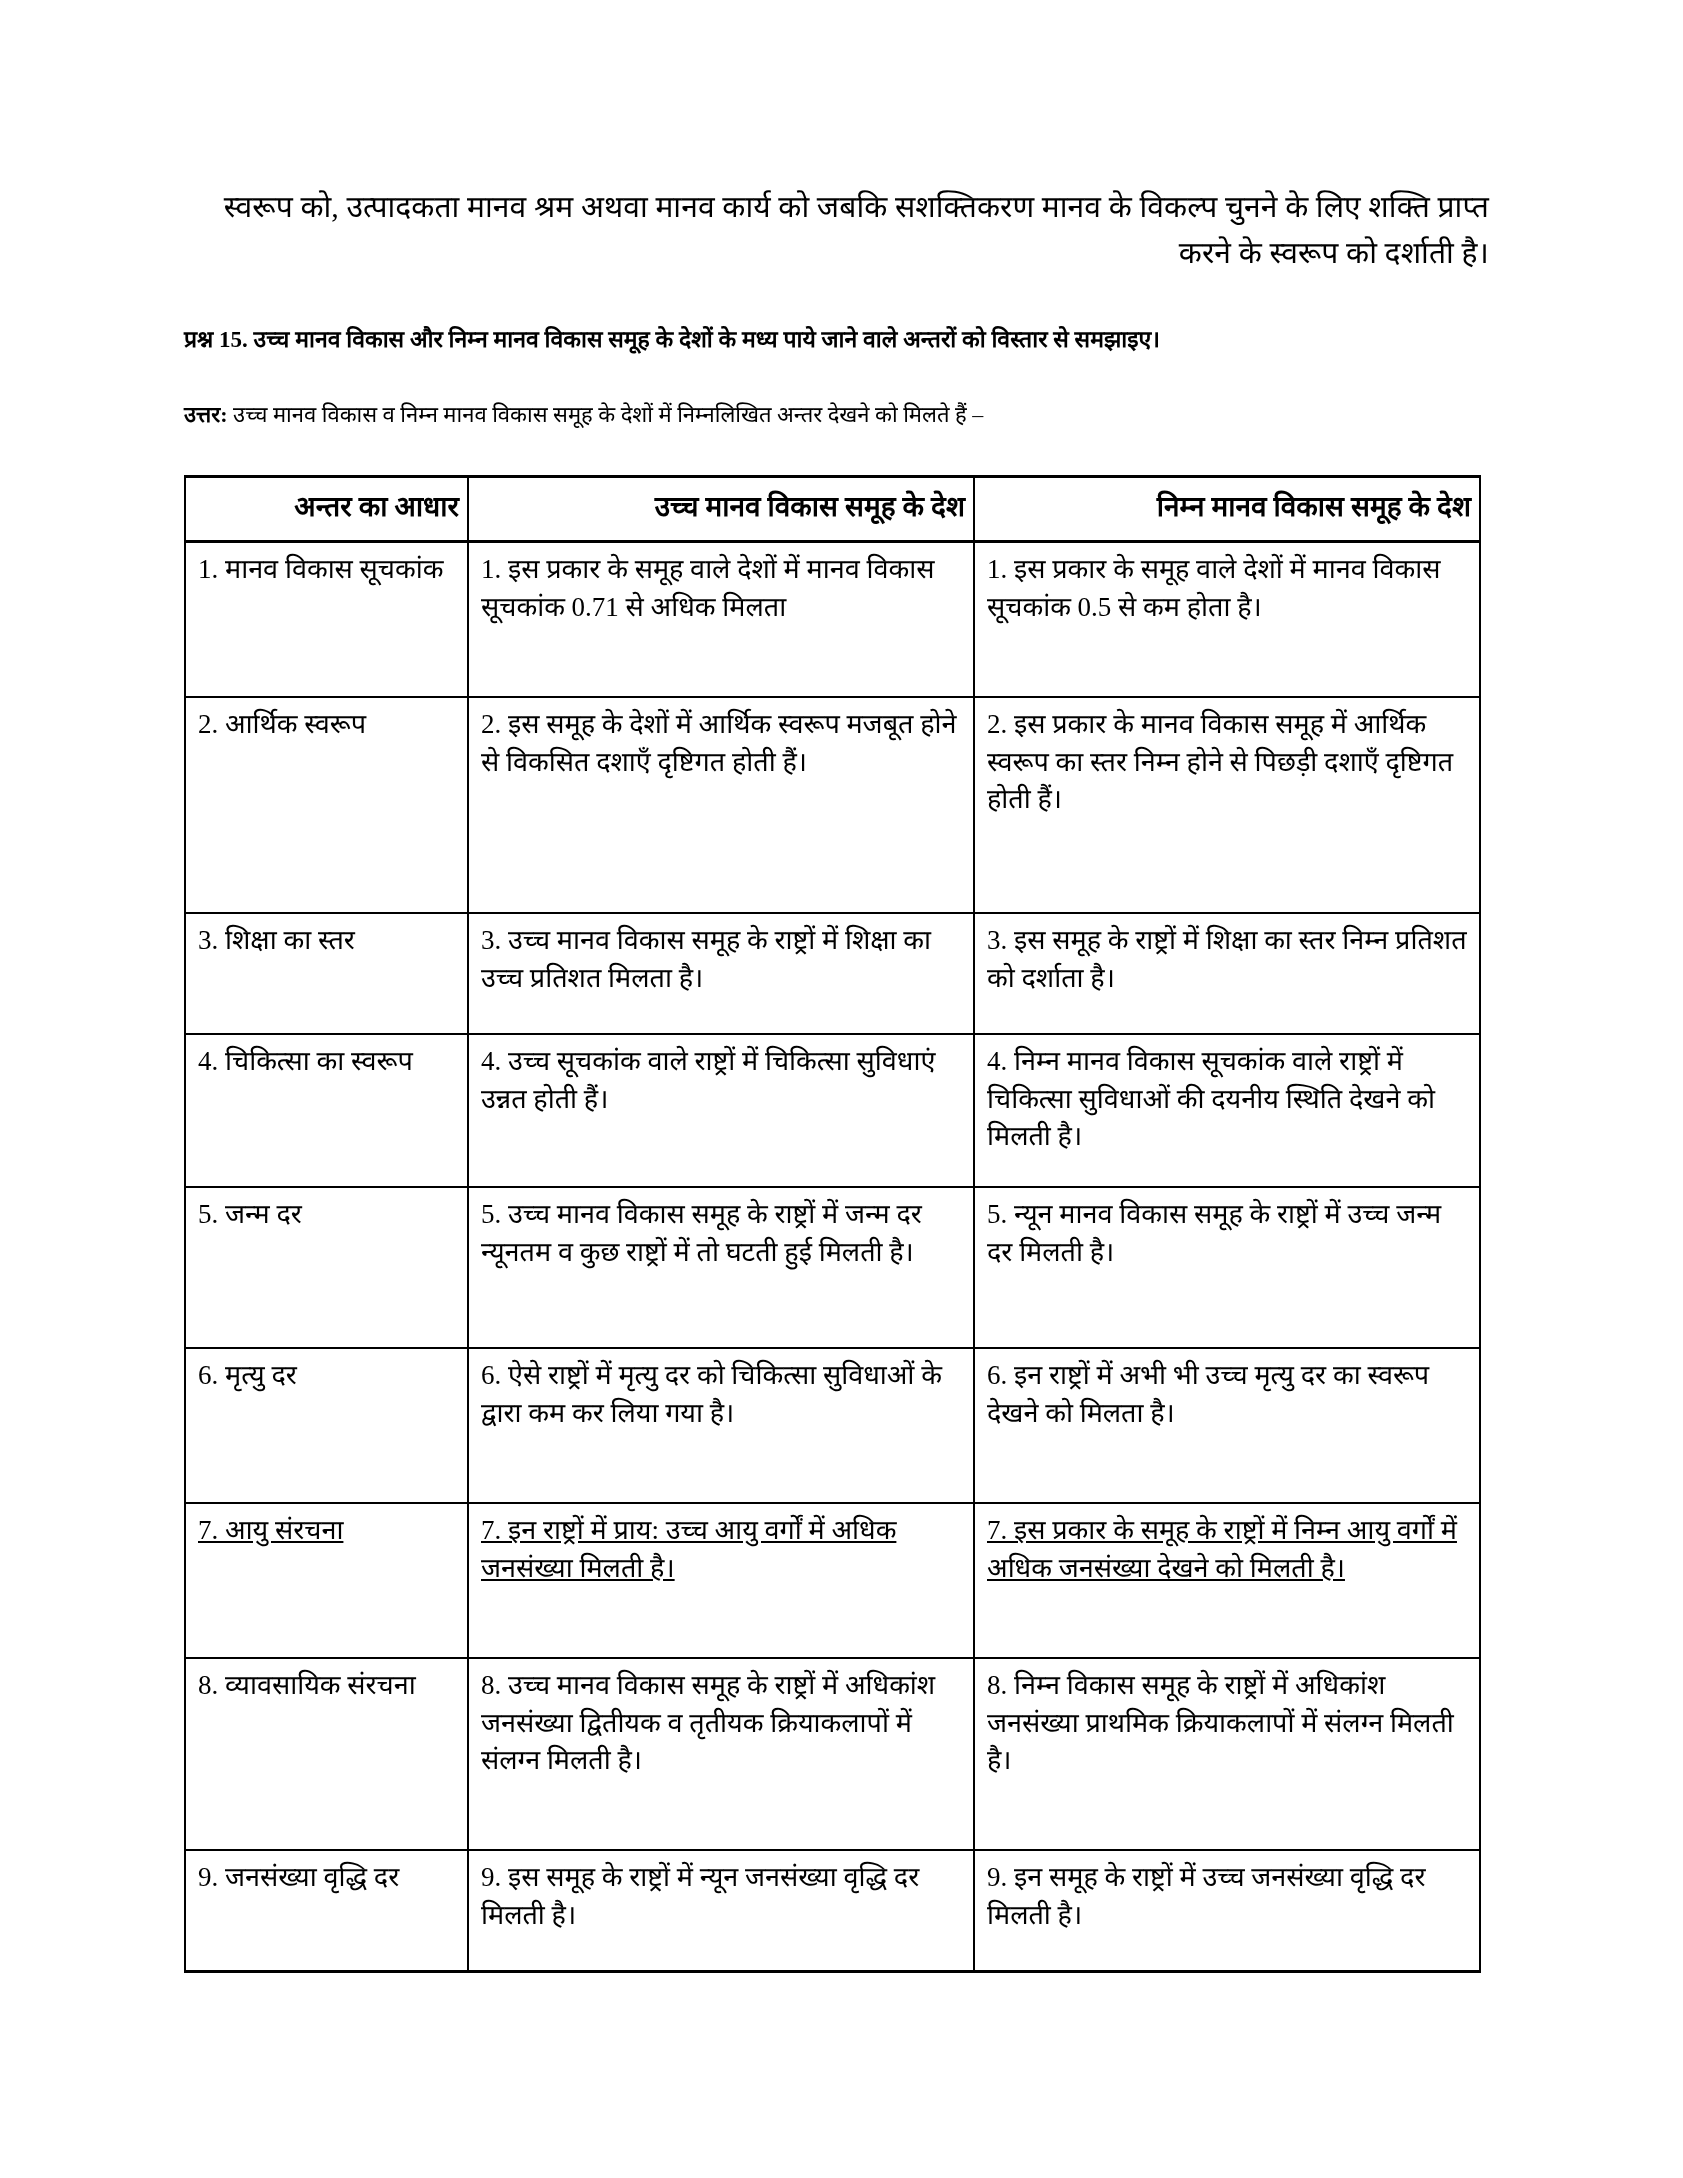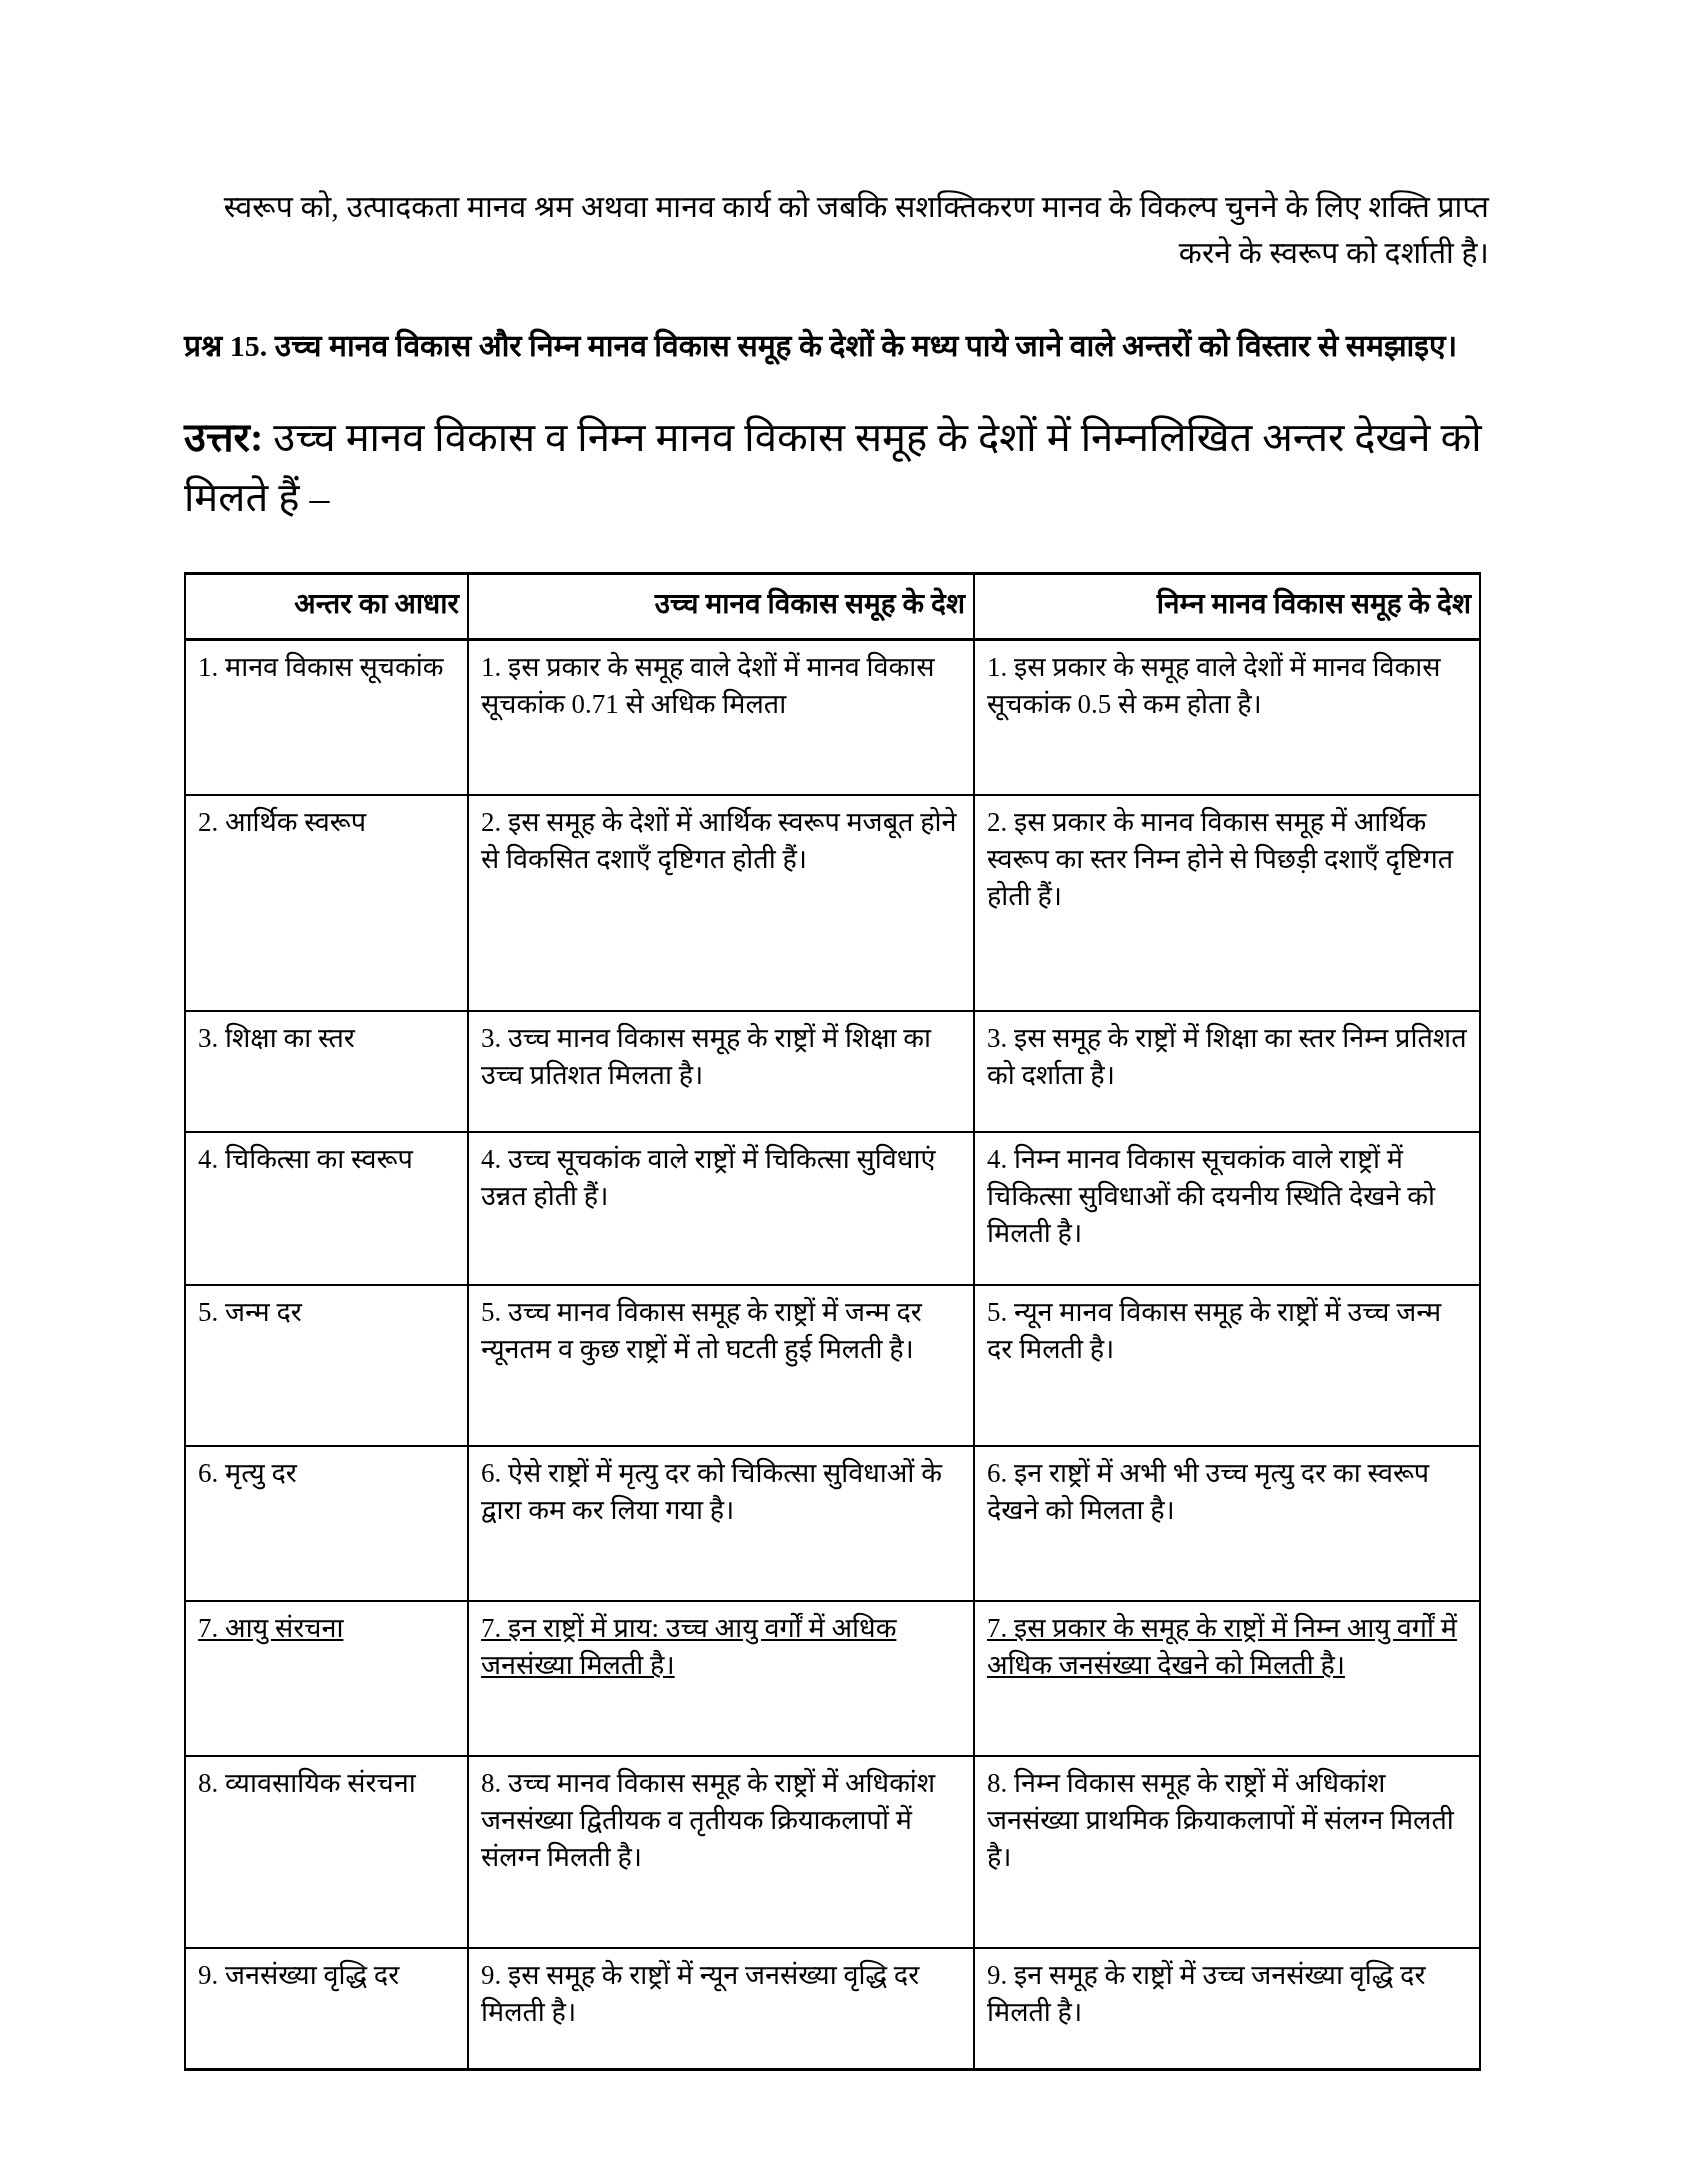--- a/index.html
+++ b/index.html
@@ -30,27 +30,27 @@
     line-height: 1.52;
     margin: 0 0 0 0;
     text-align: right;
     letter-spacing: 0.1px;
   }
   .spacer-a { height: 48px; }
   .spacer-b { height: 40px; }
   .spacer-c { height: 44px; }
 
   .question {
-    font-size: 30px;
+    font-size: 23px;
     line-height: 1.5;
     font-weight: bold;
     margin: 0;
   }
   .answer {
-    font-size: 40px;
+    font-size: 22px;
     line-height: 1.5;
     margin: 0;
   }
   .answer .lead {
     font-weight: bold;
   }
 
   table.cmp {
     border-collapse: collapse;
     width: 1295px;

